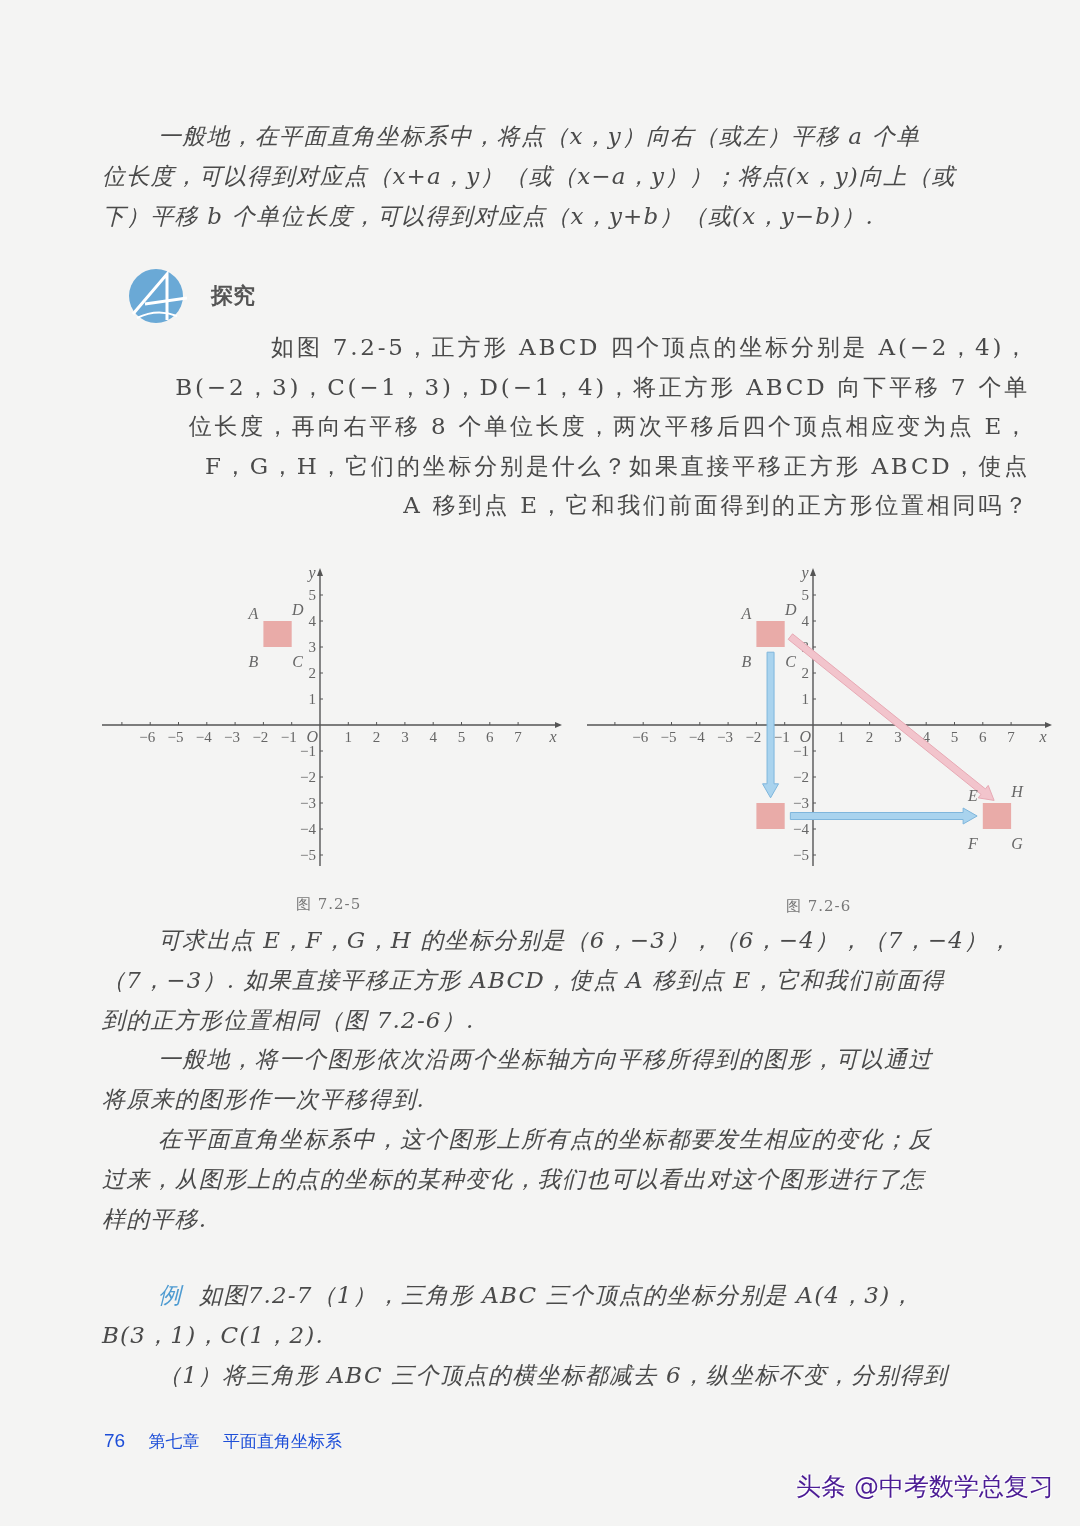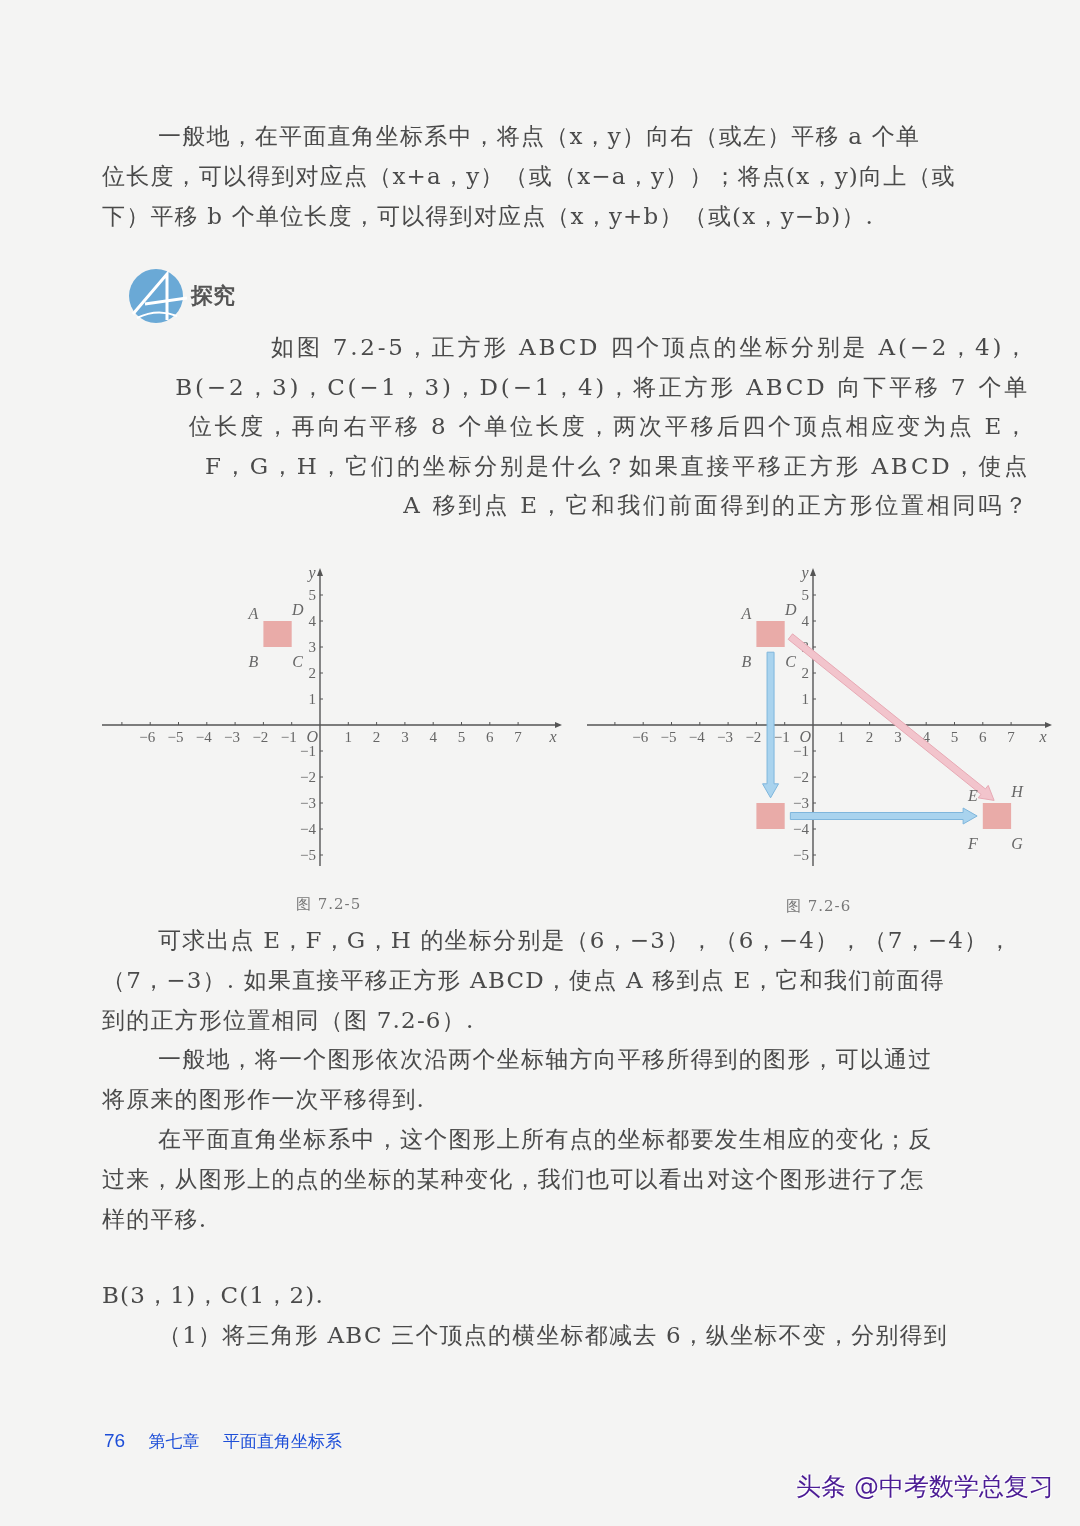--- a/index.html
+++ b/index.html
@@ -7,26 +7,26 @@
     width: 1080px; height: 1526px; position: relative; overflow: hidden;
     background: #f4f4f3;
     font-family: "DejaVu Serif", "Liberation Serif", serif;
     color: #4a4a4a;
   }
   .para {
     position: absolute; left: 102px; width: 955px;
     font-size: 23px; line-height: 40px; letter-spacing: 1.2px;
     text-align: justify;
   }
-  .para .line { display: block; white-space: nowrap; }
+  .para .line { display: block; white-space: nowrap; font-style: italic; }
   .indent { padding-left: 56px; }
   .section-head { position: absolute; left: 127px; top: 268px; display: flex; align-items: center; }
   .section-icon { width: 60px; height: 56px; }
   .section-title {
-    margin-left: 4px; font-family: "DejaVu Sans", sans-serif; font-weight: bold;
+    margin-left: 24px; font-family: "DejaVu Sans", sans-serif; font-weight: bold;
     font-size: 22px; color: #555;
   }
   .explore { position: absolute; left: 130px; width: 900px; font-size: 23px; line-height: 39.5px; letter-spacing: 2.8px; text-align: right; }
   .explore .line { display: block; white-space: nowrap; }
   .fig { position: absolute; }
   .fig svg text { font-family: "Liberation Serif", serif; fill: #666; }
   .caption { position: absolute; font-size: 15px; color: #777; letter-spacing: 1px; }
   .example-tag { color: #4e9bd1; }
   .footer { position: absolute; left: 104px; top: 1430px; font-size: 17px; color: #1d4ed8; }
   .footer span { margin-right: 18px; }
@@ -214,20 +214,21 @@
   <span class="line">将原来的图形作一次平移得到.</span>
 </div>
 
 <div class="para" style="top:1119px;">
   <span class="line indent">在平面直角坐标系中，这个图形上所有点的坐标都要发生相应的变化；反</span>
   <span class="line">过来，从图形上的点的坐标的某种变化，我们也可以看出对这个图形进行了怎</span>
   <span class="line">样的平移.</span>
 </div>
 
 <div class="para" style="top:1275px;">
+  <span class="line indent"><span class="example-tag">例</span>&nbsp;&nbsp;<span>如图7.2-7（1），三角形 ABC 三个顶点的坐标分别是 A(4，3)，</span></span>
   <span class="line">B(3，1)，C(1，2).</span>
   <span class="line indent">（1）将三角形 ABC 三个顶点的横坐标都减去 6，纵坐标不变，分别得到</span>
 </div>
 
 <div class="footer">
   <span class="page-num">76</span>
   <span>第七章</span>
   <span>平面直角坐标系</span>
 </div>
 

